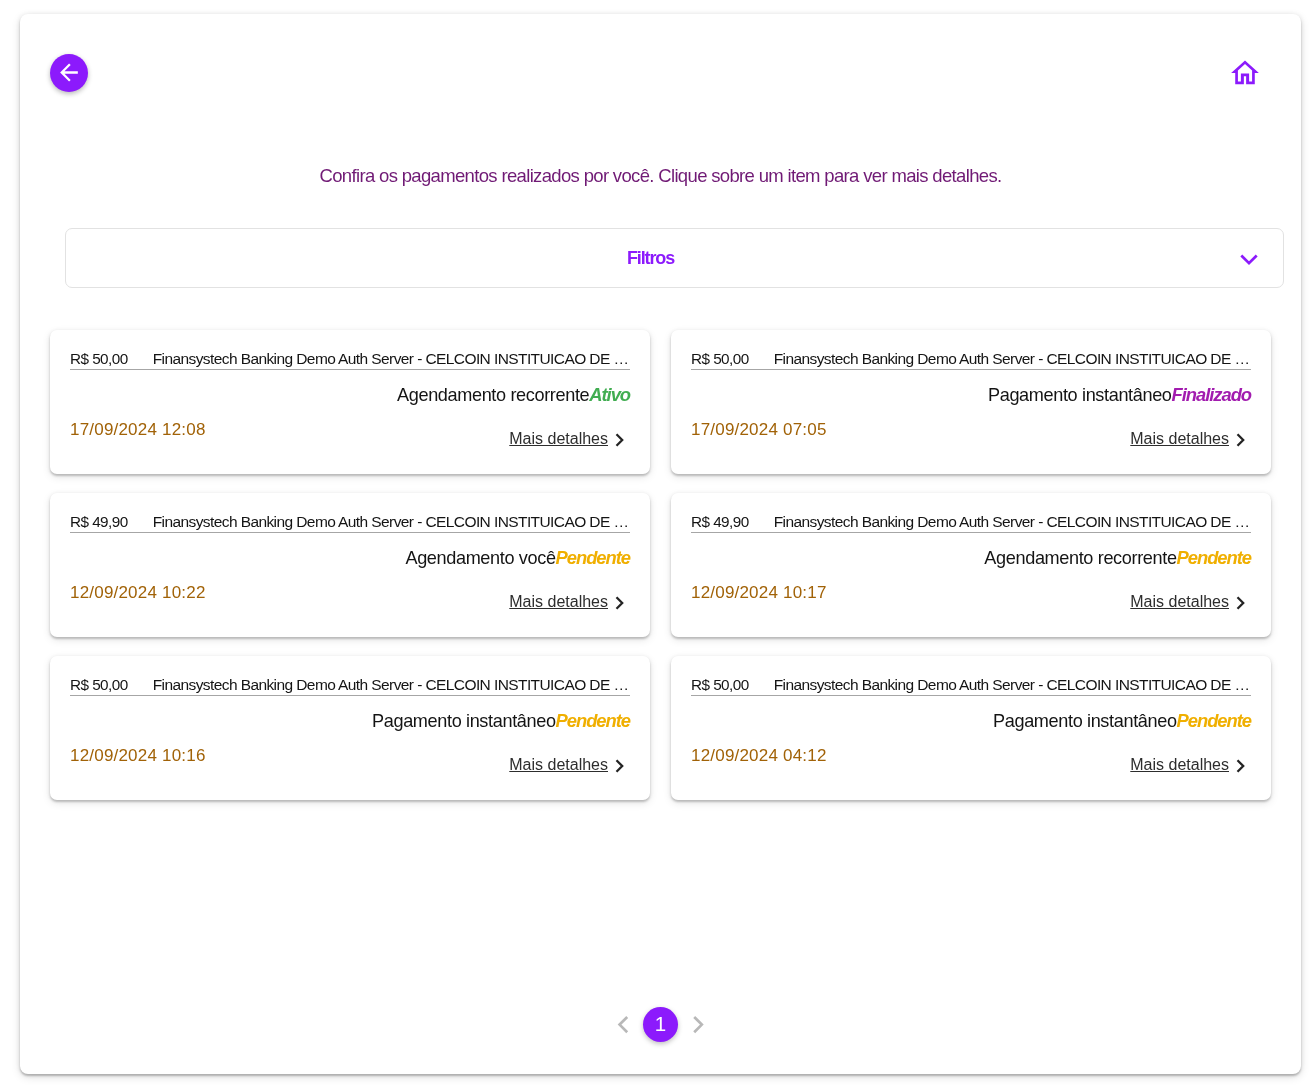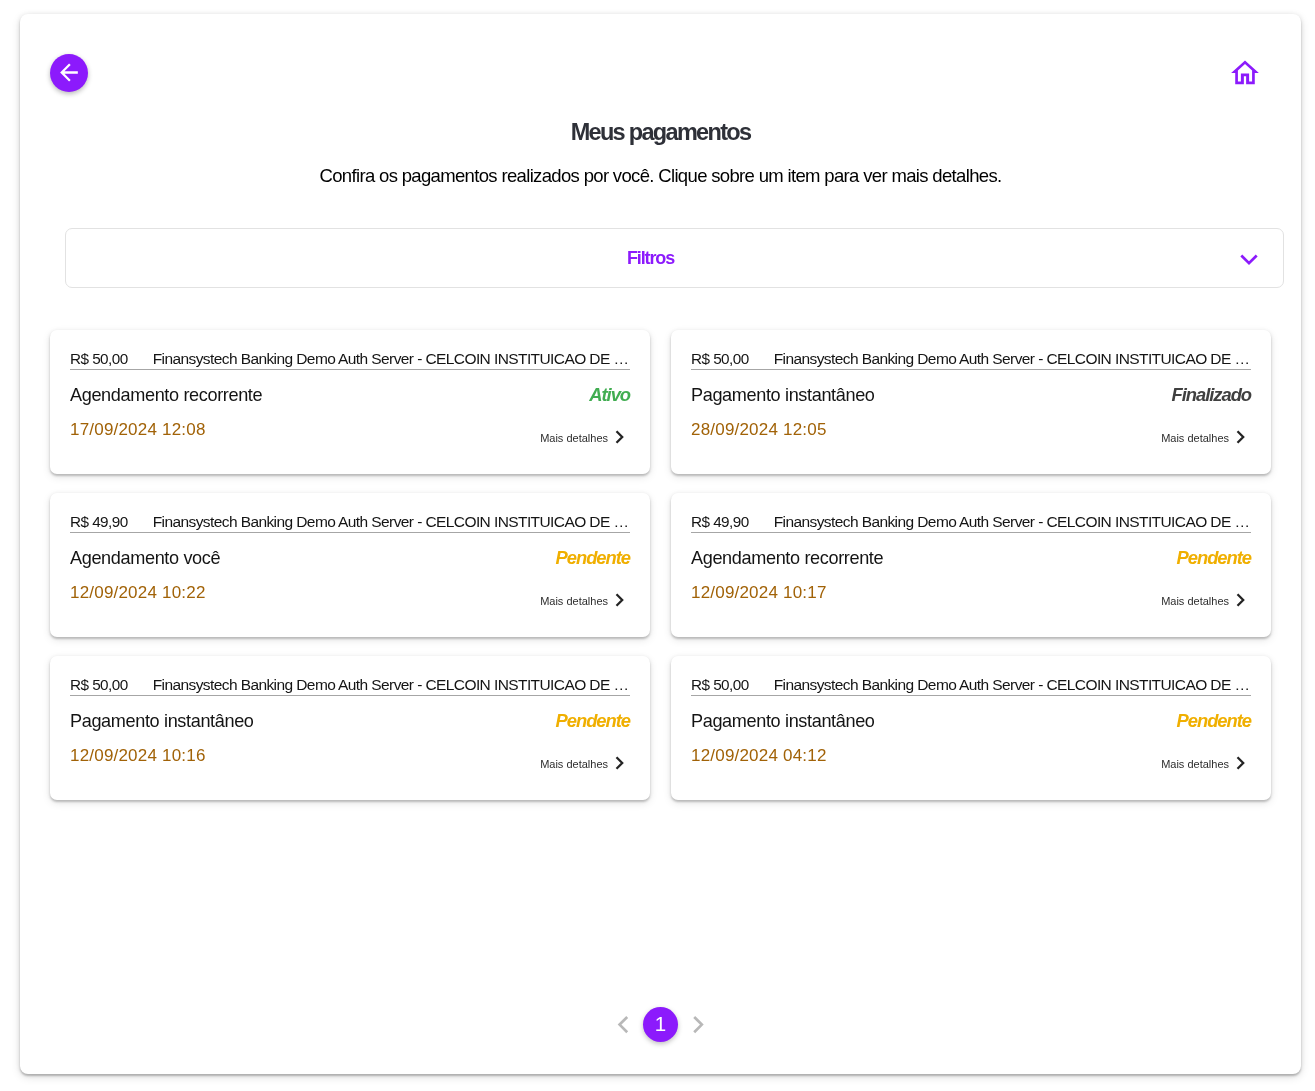--- a/index.html
+++ b/index.html
@@ -34,21 +34,21 @@
   }
   .title {
     position:absolute; top:104px; left:0; width:100%;
     text-align:center;
     font-size:23.5px; font-weight:bold; color:#2e3038; letter-spacing:-1.69px;
     line-height:28px;
   }
   .subtitle {
     position:absolute; top:150px; left:0; width:100%;
     text-align:center;
-    font-size:18.5px; color:#000000; letter-spacing:-0.66px;
+    font-size:18.5px; color:#701a75; letter-spacing:-0.66px;
     line-height:24px;
   }
   .filters {
     position:absolute; left:45px; top:214px; width:1219px; height:60px;
     border:1px solid #e2e2e2; border-radius:7px; background:#fff;
     display:flex; align-items:center; justify-content:center;
     padding-right:48px;
     cursor:pointer;
   }
   .filters-label { font-size:18px; letter-spacing:-1.12px; font-weight:bold; color:#8C1AFC; line-height:22px; }
@@ -62,28 +62,28 @@
     background:#fff; border-radius:7px; padding:0 20px;
     height:143.5px;
     box-shadow: 0 2px 2px rgba(0,0,0,.17), 0 3px 9px rgba(0,0,0,.10), 0 1px 4px rgba(0,0,0,.09);
     cursor:pointer; position:relative;
   }
   .row1 { position:absolute; left:20px; right:20px; top:13.5px; height:26px;
           display:flex; align-items:flex-end; border-bottom:1.2px solid #a6a6a6; }
   .amount { font-size:15.3px; letter-spacing:-0.55px; color:#141414; margin-right:25px; line-height:21px; white-space:nowrap; }
   .merchant { font-size:15.5px; letter-spacing:-0.59px; color:#141414; line-height:21px; white-space:nowrap; overflow:hidden; }
   .row2 { position:absolute; left:20px; right:20px; top:52.5px; height:24px;
-          display:flex; justify-content:space-between; align-items:center; }
+          display:flex; justify-content:flex-end; align-items:center; }
   .ptype { font-size:18.1px; letter-spacing:-0.36px; color:#141414; line-height:24px; }
   .status { font-size:18.4px; letter-spacing:-1.05px; font-weight:bold; line-height:24px;font-style:italic; }
   .row3 { position:absolute; left:20px; right:20px; top:88px; height:22px; }
   .date { position:absolute; left:0; top:2.5px; font-size:17px; letter-spacing:0.2px;
           color:#a16207; line-height:17px; white-space:nowrap; }
-  .more { position:absolute; right:0; top:11.5px; display:flex; align-items:flex-start;
-          font-size:11px; color:#2d2d2d; line-height:17px; white-space:nowrap; }
+  .more { position:absolute; right:0; top:11.5px; display:flex; align-items:flex-end;
+          font-size:16px; color:#2d2d2d; line-height:17px; white-space:nowrap;text-decoration:underline; }
   .more svg { margin-left:7px; }
 
   .pager { position:absolute; left:0; top:992.7px; width:100%; display:flex; justify-content:center; align-items:center; gap:11px; }
   .pg-arrow { width:19px; height:19px; display:flex; align-items:center; justify-content:center; cursor:pointer;}
   .pg-num { width:35px; height:35px; border-radius:50%; background:#8C1AFC; color:#fff;
             display:flex; align-items:center; justify-content:center; font-size:20.5px;
             box-shadow:0 2px 5px rgba(0,0,0,.25); cursor:pointer;}
 </style>
 </head>
 <body>
@@ -93,21 +93,20 @@
     <svg width="25" height="25" viewBox="0 0 24 24">
       <path d="M20 10.8H7.2l5.95-5.95-1.55-1.55-8.6 8.7 8.6 8.7 1.55-1.55L7.2 13.2H20z" fill="#fff"></path>
     </svg>
   </div>
   <div class="home-btn">
     <svg width="34" height="34" viewBox="0 0 24 24">
       <path d="M12 5.7l5 4.5V18h-2.1v-5.6H9.1V18H7v-7.8l5-4.5M12 3.1 2.2 12H5.1v7.9h6.1v-5.6h1.6v5.6h6.1V12h2.9L12 3.1Z" fill="#8C1AFC"></path>
     </svg>
   </div>
 
-  <div class="title">Meus pagamentos</div>
   <div class="subtitle">Confira os pagamentos realizados por você. Clique sobre um item para ver mais detalhes.</div>
 
   <div class="filters">
     <span class="filters-label">Filtros</span>
     <span class="filters-chev">
       <svg width="30" height="30" viewBox="0 0 30 30">
           <path d="M7.3 10.5L15 18.2 22.7 10.5" fill="none" stroke="#8C1AFC" stroke-width="2.7" stroke-linecap="butt" stroke-linejoin="miter"></path>
         </svg>
     </span>
   </div>
@@ -132,24 +131,24 @@
           </span>
         </div>
       </div>
       <div class="card">
         <div class="row1">
           <span class="amount">R$ 50,00</span>
           <span class="merchant">Finansystech Banking Demo Auth Server - CELCOIN INSTITUICAO DE …</span>
         </div>
         <div class="row2">
           <span class="ptype">Pagamento instantâneo</span>
-          <span class="status" style="color:#404040">Finalizado</span>
-        </div>
-        <div class="row3">
-          <span class="date">28/09/2024 12:05</span>
+          <span class="status" style="color:#a21caf">Finalizado</span>
+        </div>
+        <div class="row3">
+          <span class="date">17/09/2024 07:05</span>
           <span class="more">
             <span>Mais detalhes</span>
             <svg width="15" height="14" viewBox="0 0 15 14">
               <path d="M1.5 1.3L7.2 7l-5.7 5.7" fill="none" stroke="#242424" stroke-width="2.3" stroke-linecap="butt" stroke-linejoin="miter"></path>
             </svg>
           </span>
         </div>
       </div>
       <div class="card">
         <div class="row1">

